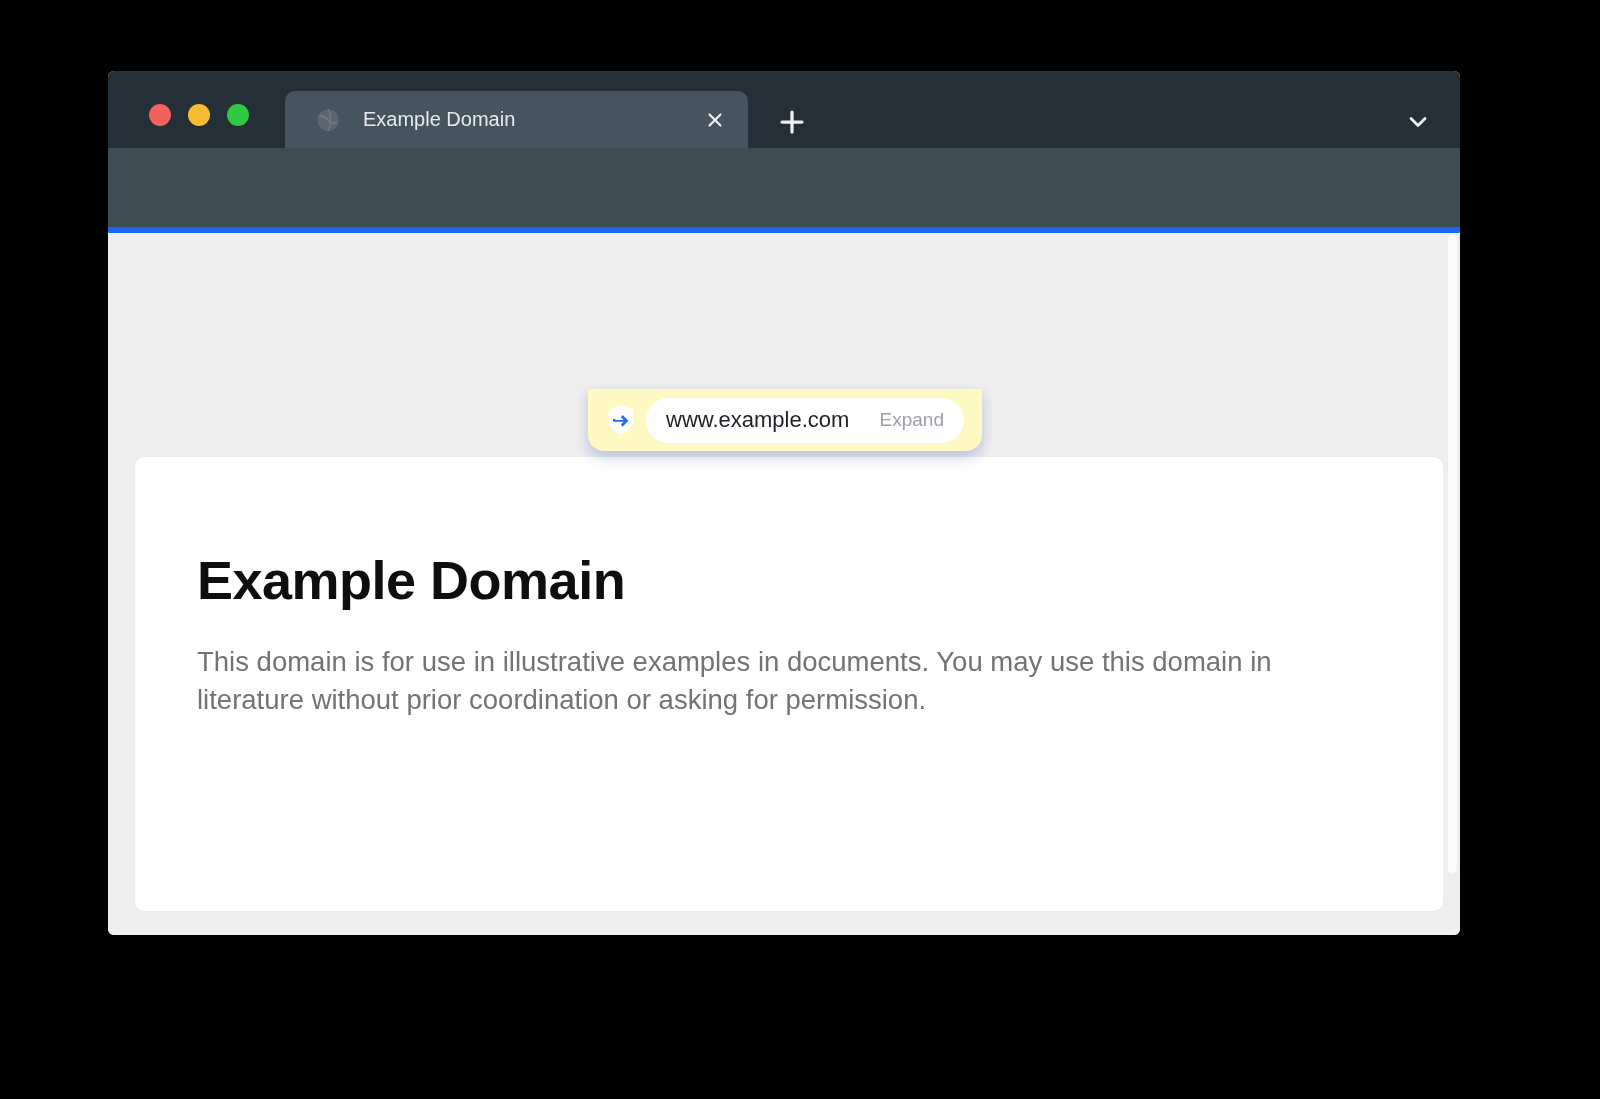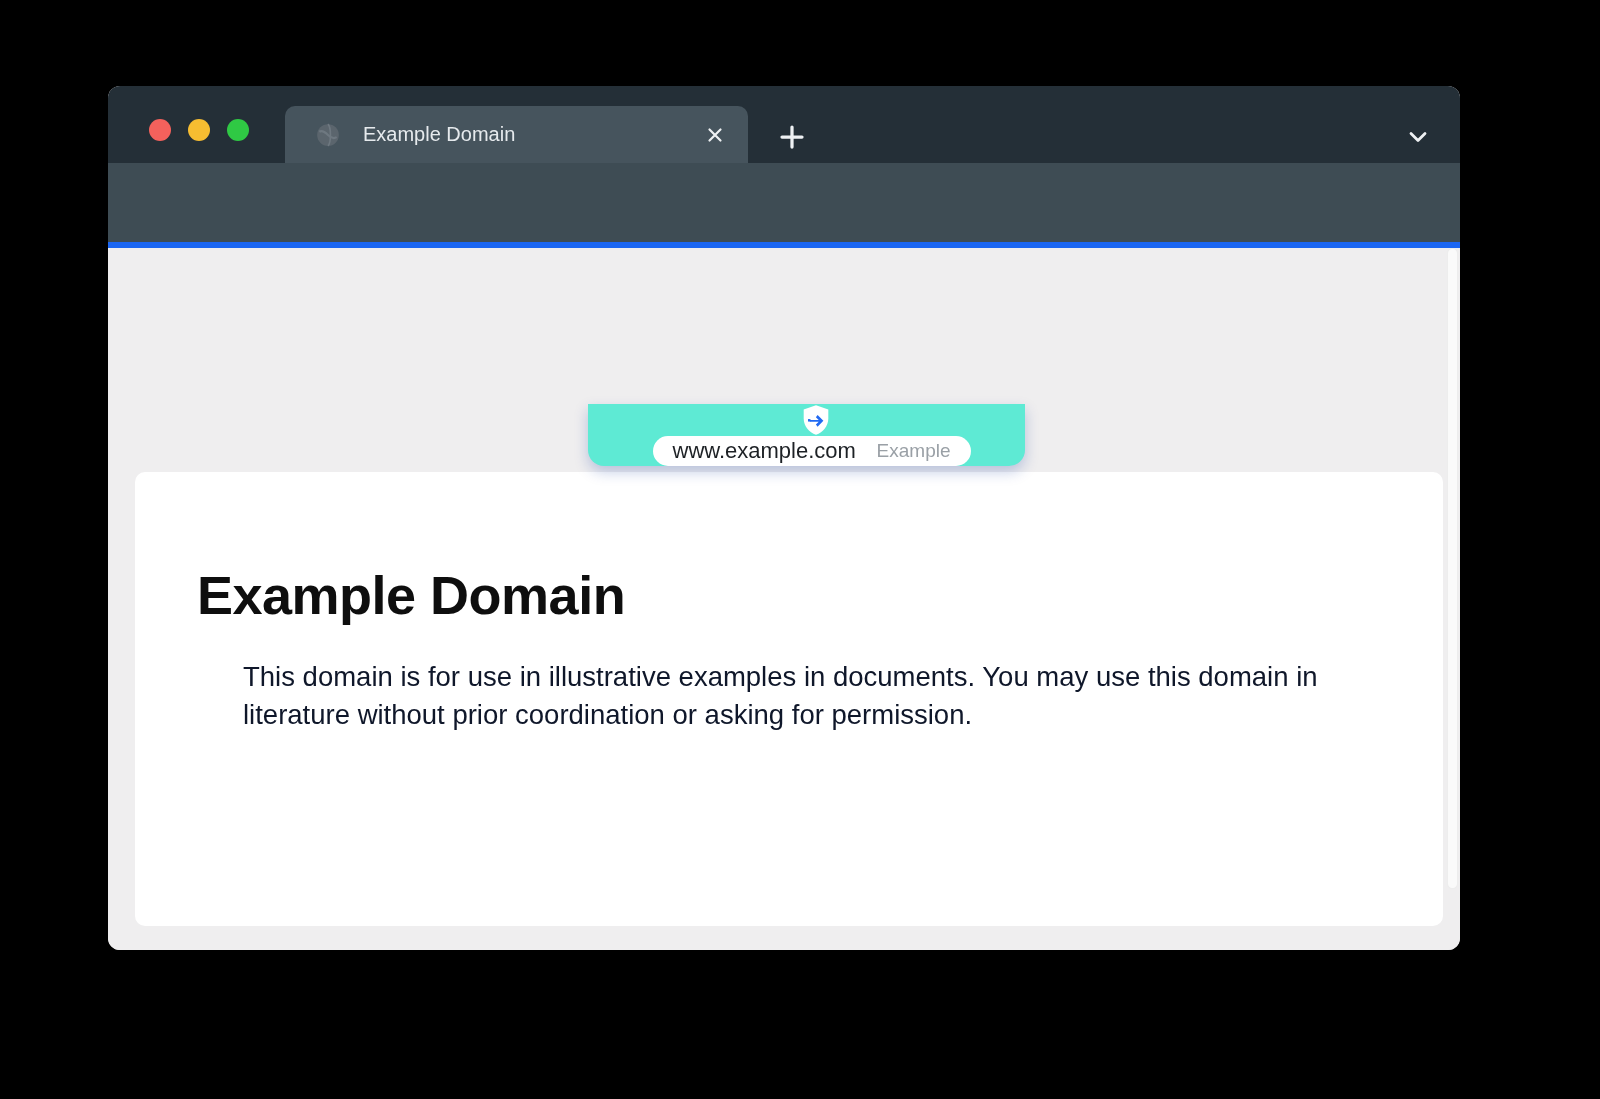--- a/index.html
+++ b/index.html
@@ -1,21 +1,21 @@
 <!DOCTYPE html>
 <html><head>
 <meta charset="utf-8">
 <style>
   * { margin:0; padding:0; box-sizing:border-box; }
   html,body { width:1600px; height:1099px; background:#000; overflow:hidden;
               font-family:"Liberation Sans","DejaVu Sans",sans-serif; }
   .stage { position:relative; width:1600px; height:1099px; background:#000; }
 
-  .window { position:absolute; left:108px; top:86px; width:1352px; height:864px;
-            border-radius:12px; overflow:hidden; background:#efeeef; }
+  .window { position:absolute; left:108px; top:71px; width:1352px; height:864px;
+            border-radius:6px; overflow:hidden; background:#efeeef; }
 
   
   .tabstrip { position:absolute; left:0; top:0; width:100%; height:77px; background:#242f37; }
   .traffic { position:absolute; left:41px; top:33px; display:flex; gap:17px; }
   .tl { width:22px; height:22px; border-radius:50%; display:block; }
   .tl.red { background:#f4615c; } .tl.yellow { background:#f6bd31; } .tl.green { background:#2fc944; }
 
   .tab { position:absolute; left:177px; top:20px; width:463px; height:57px; background:#46545d;
          border-radius:10px 10px 0 0; display:flex; align-items:center; padding:0 18px; }
   .favicon { width:26px; height:26px; margin-left:12px; flex:0 0 auto; }
@@ -59,35 +59,35 @@
             align-items:center; justify-content:center; gap:4px; }
   .lp-dot { width:7px; height:7px; border-radius:50%; background:#fff; }
   .lp-bar { width:3px; height:14px; background:#fff; margin-left:1px; }
   .panel-box { width:38px; height:38px; background:#fff; border-radius:4px; position:relative; }
   .panel-box::before { content:""; position:absolute; left:6px; top:8px; width:17px; height:22px;
                        background:#3e4c54; }
   .avatar-wrap { width:44px; height:44px; border-radius:50%; overflow:hidden; background:#9aa3a8; }
 
   
   .bluebar { position:absolute; left:0; top:156px; width:100%; height:6px; background:#1b66f2; z-index:4; }
-  .iso { position:absolute; left:480px; top:156px; width:437px; height:62px; background:#5eead4;
+  .iso { position:absolute; left:480px; top:156px; width:394px; height:62px; background:#fef9c3;
          border-radius:0 0 16px 16px; z-index:5; display:flex; align-items:center;
-         box-shadow:0 6px 14px rgba(20,60,160,0.25);flex-direction:column; }
+         box-shadow:0 6px 14px rgba(20,60,160,0.25); }
   .iso-shield { width:30px; height:32px; margin-left:18px; flex:0 0 auto; }
   .iso-pill { margin-left:10px; width:318px; height:45px; background:#fff; border-radius:23px;
               display:flex; align-items:center; padding:0 20px; cursor:pointer; }
   .iso-domain { color:#1d2125; font-size:22px; flex:1 1 auto; white-space:nowrap; }
   .iso-expand { color:#9aa0a6; font-size:19px; margin-left:12px; cursor:pointer; white-space:nowrap; }
 
   
   .viewport { position:absolute; left:0; top:162px; width:100%; height:702px; background:#efeeef; }
   .card { position:absolute; left:27px; top:224px; width:1308px; height:454px; background:#fff;
           border-radius:10px; padding:92px 62px 0 62px; }
   .card h1 { font-size:54px; font-weight:700; color:#0e0e0e; letter-spacing:-0.5px; }
-  .card p { margin-top:32px; font-size:27.5px; line-height:38px; color:#0f172a; max-width:1150px;margin-left:46px; }
+  .card p { margin-top:32px; font-size:27.5px; line-height:38px; color:#737373; max-width:1150px; }
   .card a { display:inline-block; margin-top:40px; font-size:27.5px; color:#35449b;
             text-decoration:none; cursor:pointer; }
   .scroll-thumb { position:absolute; left:1339px; top:0; width:11px; height:641px; background:#fafafa;
                   border-radius:6px; border:1px solid rgba(0,0,0,0.05); }
 </style>
 </head>
 <body>
 
 <div class="stage">
   <div class="window">
@@ -230,21 +230,21 @@
       <div class="iso">
         <span class="iso-shield">
           <svg viewBox="0 0 24 26" width="30" height="32">
             <path d="M12 1l10 3.5v7c0 6.5-4.2 11.3-10 13.5C6.2 22.8 2 18 2 11.5v-7L12 1z" fill="#fff"></path>
             <path d="M7 13h7.2l-2.3-2.3L13.3 9l4.7 4.7-4.7 4.7-1.4-1.7 2.3-2.2H7v-1.5z" fill="#2169f2"></path>
             <rect x="5.5" y="12.25" width="2" height="2" fill="#2169f2"></rect>
           </svg>
         </span>
         <div class="iso-pill">
           <span class="iso-domain">www.example.com</span>
-          <span class="iso-expand">Example</span>
+          <span class="iso-expand">Expand</span>
         </div>
       </div>
 
       <div class="card">
         <h1>Example Domain</h1>
         <p>This domain is for use in illustrative examples in documents. You may use this domain in literature without prior coordination or asking for permission.</p>
       </div>
 
       <div class="scroll-thumb"></div>
     </div>

